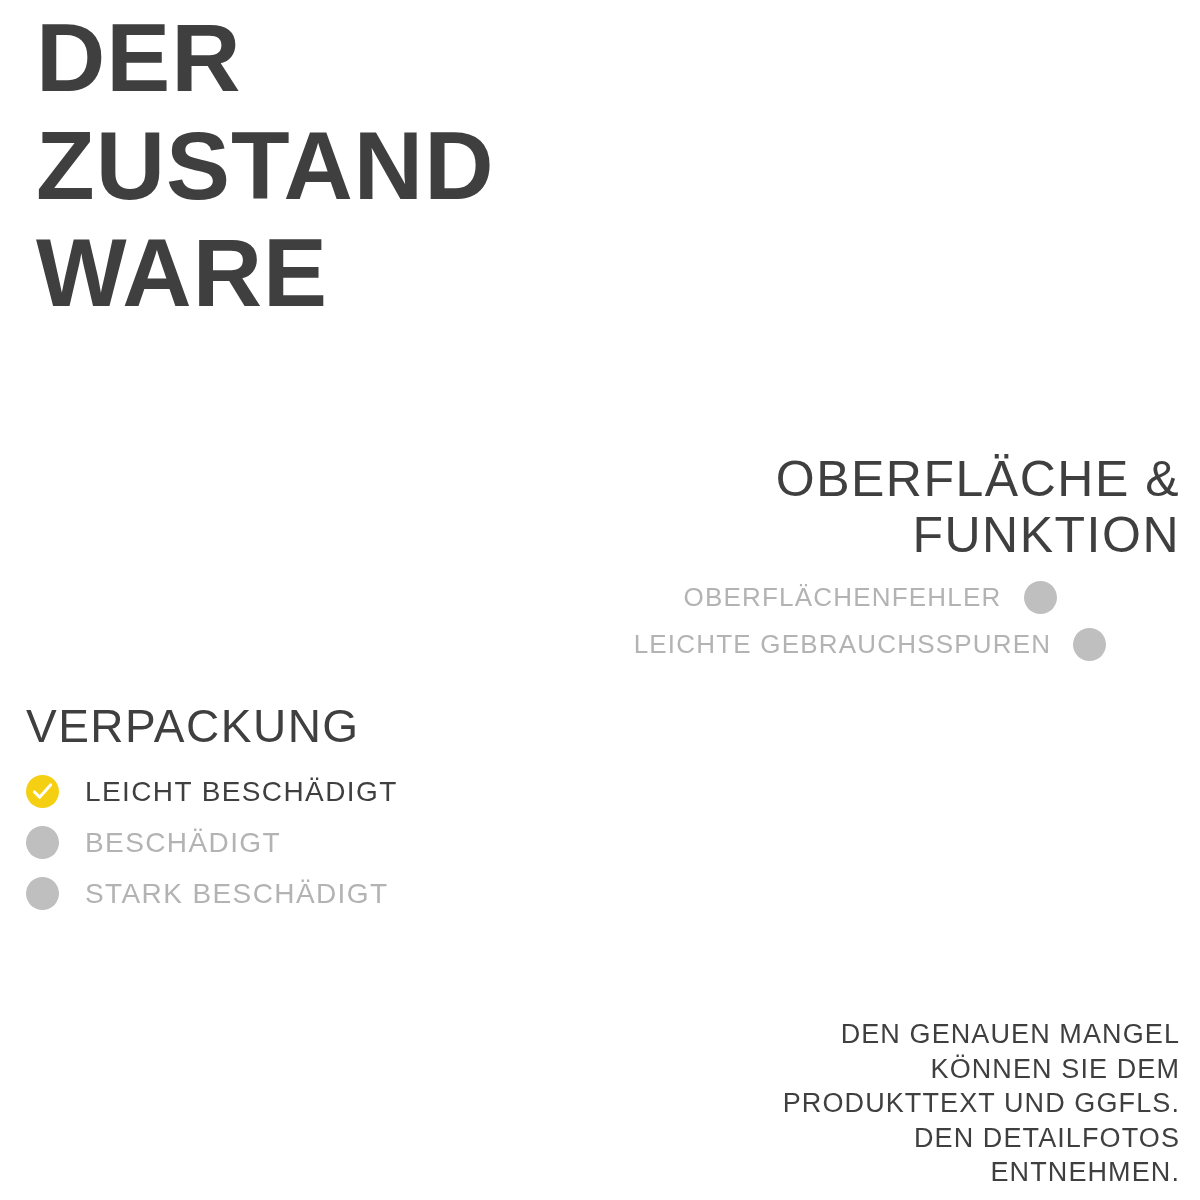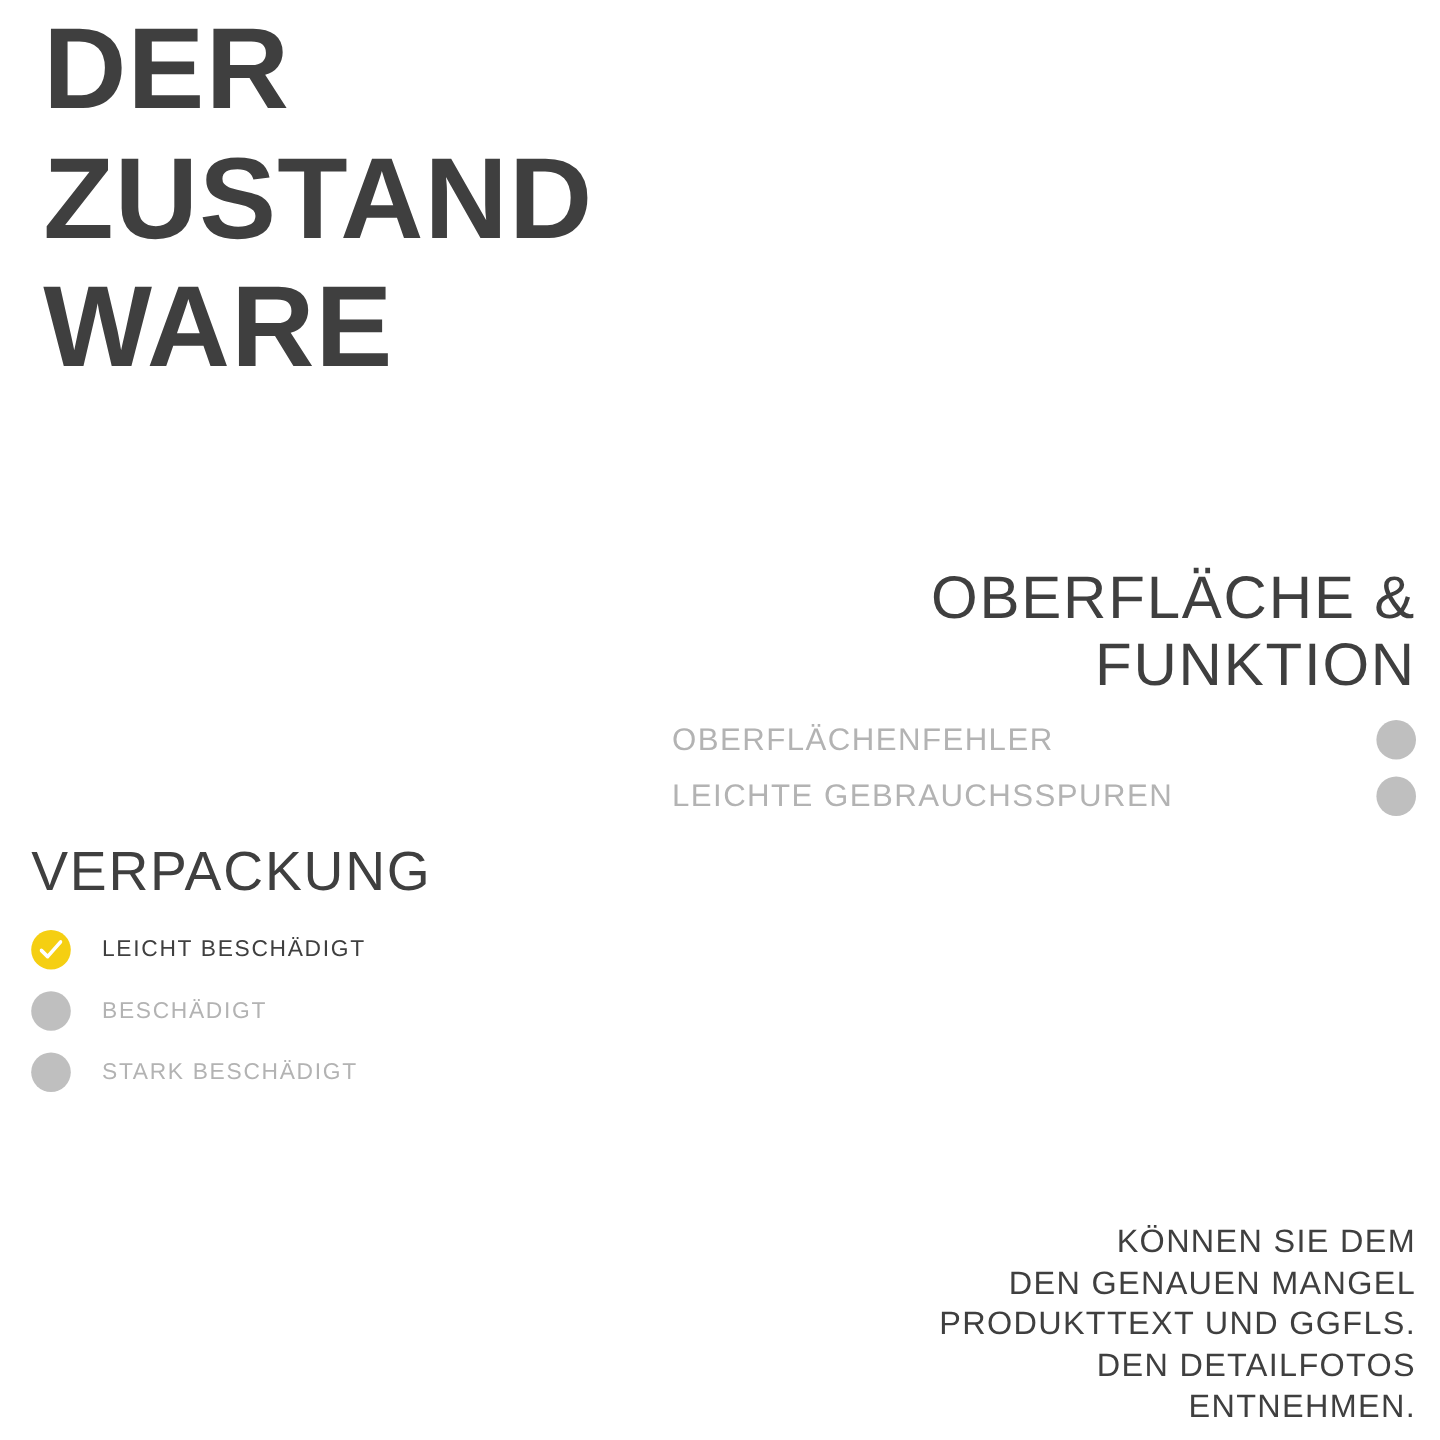--- a/index.html
+++ b/index.html
@@ -28,41 +28,41 @@
     letter-spacing: 1px;
     color: #3f3f3f;
     text-transform: uppercase;
   }
   .main-title span { display: block; }
 
   
   .surface-block {
     position: absolute;
     right: 20px;
-    top: 470px;
+    top: 451px;
     width: 620px;
     text-align: right;
   }
   .surface-heading {
     font-size: 50px;
     line-height: 1.12;
     font-weight: normal;
     letter-spacing: 1.5px;
     color: #3f3f3f;
     text-transform: uppercase;
   }
   .surface-heading span { display: block; }
 
   .surface-list {
     margin-top: 18px;
   }
   .surface-row {
     display: flex;
     align-items: center;
-    justify-content: space-between;
+    justify-content: center;
     gap: 22px;
     margin-bottom: 14px;
   }
   .surface-row .row-label {
     font-size: 26px;
     letter-spacing: 1.2px;
     line-height: 1.2;
     color: #b3b3b3;
     text-transform: uppercase;
     text-align: right;
@@ -83,21 +83,21 @@
     text-transform: uppercase;
     margin-bottom: 22px;
   }
   .pack-row {
     display: flex;
     align-items: center;
     gap: 26px;
     margin-bottom: 18px;
   }
   .pack-row .row-label {
-    font-size: 19px;
+    font-size: 28px;
     letter-spacing: 1.4px;
     text-transform: uppercase;
     color: #b3b3b3;
   }
   .pack-row.active .row-label {
     color: #3f3f3f;
   }
 
   
   .dot {
@@ -179,18 +179,18 @@
   </div>
 
   <div class="pack-row">
     <span class="dot"></span>
     <span class="row-label">STARK BESCHÄDIGT</span>
   </div>
 
 </div>
 
 <div class="footer-note">
+  <span>DEN GENAUEN MANGEL</span>
   <span>KÖNNEN SIE DEM</span>
-  <span>DEN GENAUEN MANGEL</span>
   <span>PRODUKTTEXT UND GGFLS.</span>
   <span>DEN DETAILFOTOS</span>
   <span>ENTNEHMEN.</span>
 </div>
 
 </body></html>

